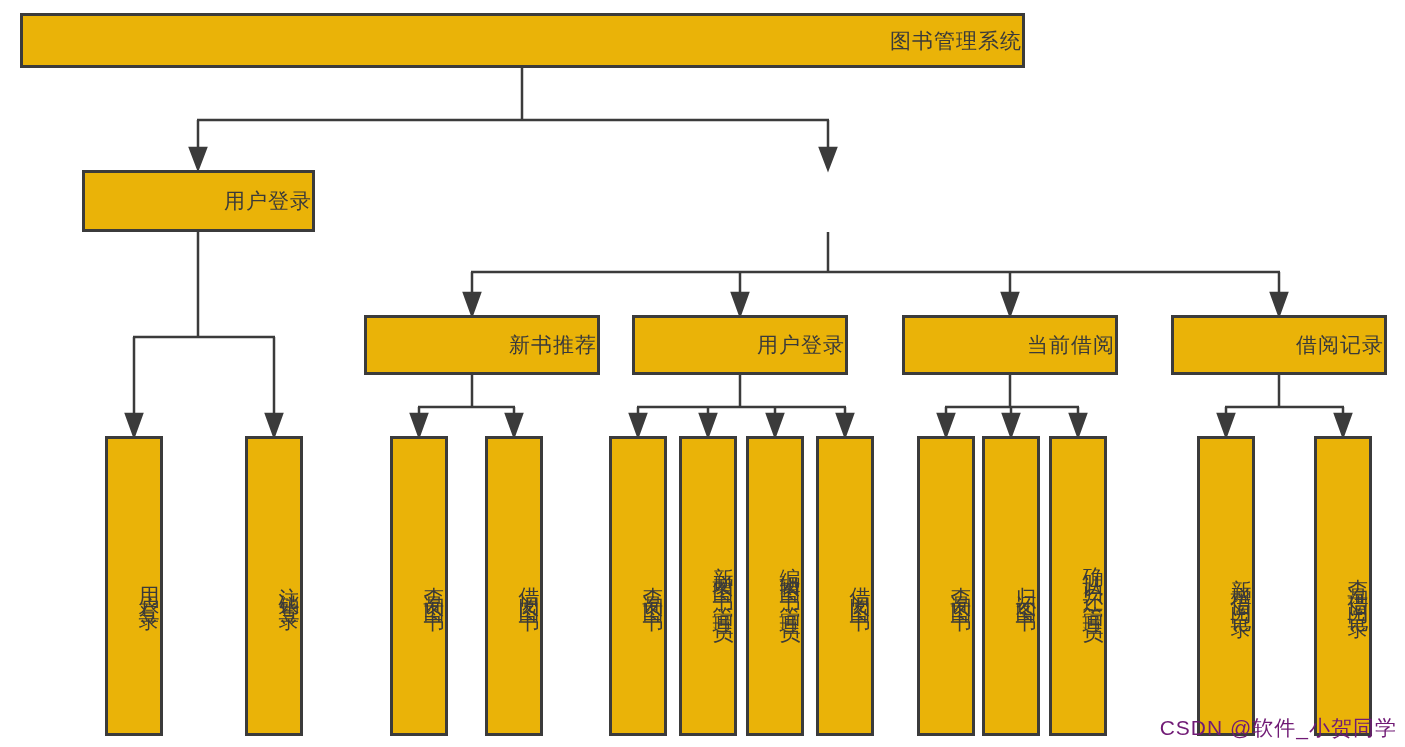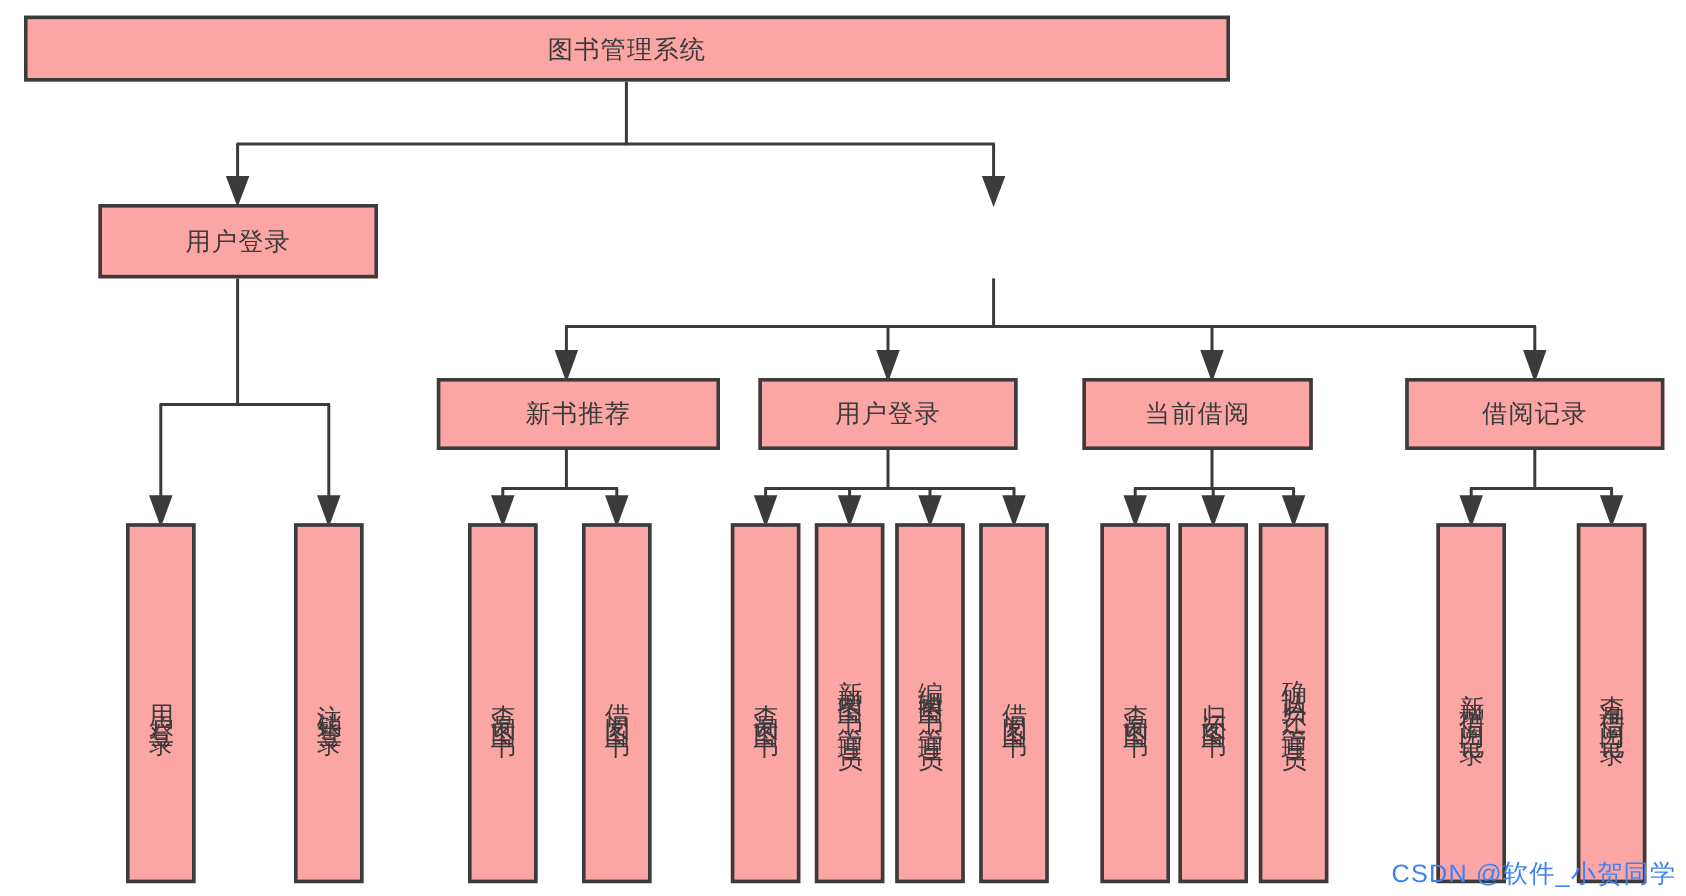--- a/index.html
+++ b/index.html
@@ -1,24 +1,24 @@
 <!DOCTYPE html>
 <html><head>
 <meta charset="utf-8">
 <style>
   html,body{margin:0;padding:0;background:#ffffff;width:1405px;height:747px;overflow:hidden;
     font-family:"Liberation Sans","DejaVu Sans",sans-serif;}
   .canvas{position:relative;width:1405px;height:747px;background:#ffffff;}
   svg.connectors{position:absolute;left:0;top:0;width:1405px;height:747px;z-index:1;}
-  .node{position:absolute;box-sizing:border-box;background:#fca5a5;border:3px solid #3b3b3b;
-    display:flex;align-items:center;justify-content:center;color:#3a3a3a;z-index:2;}
+  .node{position:absolute;box-sizing:border-box;background:#eab308;border:3px solid #3b3b3b;
+    display:flex;align-items:center;justify-content:flex-end;color:#3a3a3a;z-index:2;}
   .node.h{font-size:21px;letter-spacing:1px;}
   .node.v{width:58px;top:436px;height:300px;}
   .node.v span{writing-mode:vertical-rl;text-orientation:mixed;font-size:21px;letter-spacing:8px;line-height:1;}
-  .watermark{position:absolute;right:8px;bottom:5px;font-size:21px;color:#3b82f6;z-index:5;letter-spacing:1px;text-align:right;}
+  .watermark{position:absolute;right:8px;bottom:5px;font-size:21px;color:#701a75;z-index:5;letter-spacing:1px;text-align:right;}
 </style>
 </head>
 <body>
 
 <div class="canvas">
 
   <svg class="connectors" viewBox="0 0 1405 747" stroke="#3b3b3b" stroke-width="2.5" fill="#3b3b3b">
 
     <line x1="522" y1="68" x2="522" y2="121"></line>
     <line x1="197" y1="120" x2="829" y2="120"></line>
@@ -87,21 +87,21 @@
   <div class="node h" style="left:82px;top:170px;width:233px;height:62px">
     <span>用户登录</span>
   </div>
 
   <div class="node h" style="left:364px;top:315px;width:236px;height:60px">
     <span>新书推荐</span>
   </div>
   <div class="node h" style="left:632px;top:315px;width:216px;height:60px">
     <span>用户登录</span>
   </div>
-  <div class="node h" style="left:902px;top:315px;width:192px;height:60px">
+  <div class="node h" style="left:902px;top:315px;width:216px;height:60px">
     <span>当前借阅</span>
   </div>
   <div class="node h" style="left:1171px;top:315px;width:216px;height:60px">
     <span>借阅记录</span>
   </div>
 
   <div class="node v" style="left:105px">
     <span>用户登录</span>
   </div>
   <div class="node v" style="left:245px">

